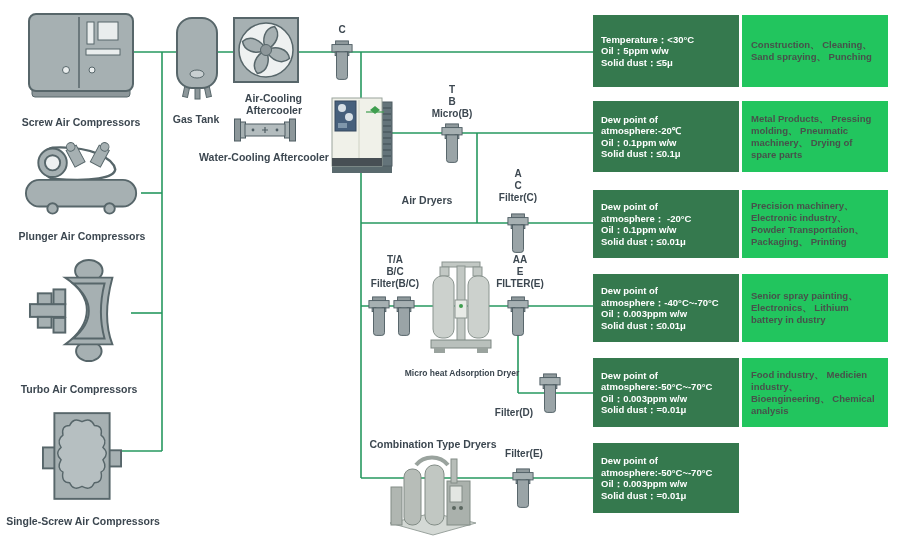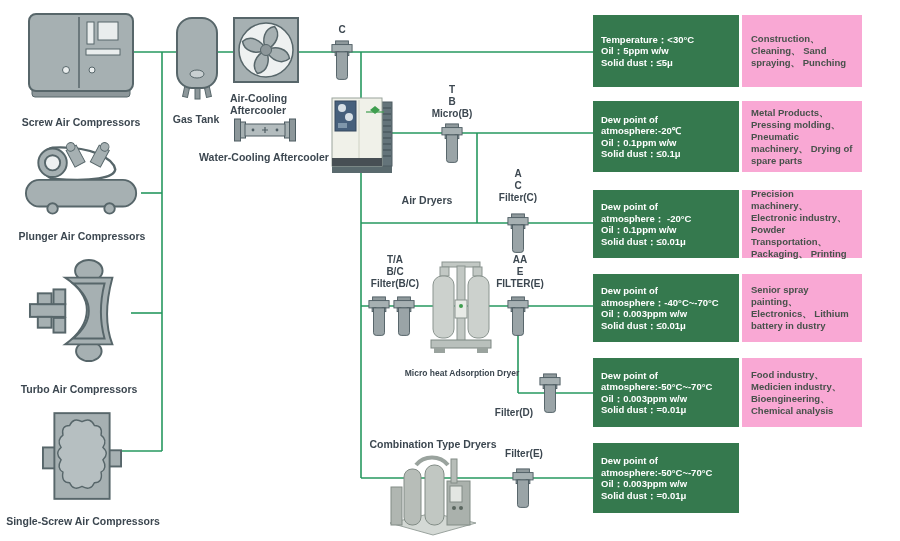--- a/index.html
+++ b/index.html
@@ -2,35 +2,35 @@
 <html><head>
 <meta charset="utf-8">
 <style>
   * { box-sizing: border-box; margin: 0; padding: 0; }
   body { font-family: "Liberation Sans", sans-serif; background:#fff; }
   .canvas { position: relative; width: 900px; height: 541px; background:#fff; overflow: hidden; }
   .wires { position:absolute; left:0; top:0; z-index:1; }
   .node { position:absolute; z-index:2; }
   .mlabel {
     position:absolute; z-index:3; color:#3c4750; font-size:10.5px; font-weight:600;
-    text-align:left; transform:translateX(-50%); white-space:nowrap; line-height:12px;
+    text-align:right; transform:translateX(-50%); white-space:nowrap; line-height:12px;
   }
   .mlabel.wrap { white-space:normal; }
   .mlabel.small { font-size:8.5px; font-weight:600; }
   .fstack {
     position:absolute; z-index:3; color:#3c4750; font-size:10px; font-weight:600;
     text-align:center; transform:translateX(-50%); line-height:12px; white-space:nowrap;
   }
   .spec-row { position:absolute; left:593px; width:295px; z-index:2; display:flex; }
   .spec-dark {
     width:146px; background:#35794e; color:#fff; display:flex; flex-direction:column;
     justify-content:center; padding-left:8px; font-size:9.5px; line-height:11.5px; font-weight:600;
   }
   .spec-light {
-    width:120px; margin-left:3px; background:#f9a8d4; color:#47514b; display:flex;
+    width:146px; margin-left:3px; background:#22c55e; color:#47514b; display:flex;
     align-items:center; padding:0 9px; font-size:9.5px; line-height:12px; font-weight:600;
   }
   .filter-svg { display:block; }
 </style>
 </head>
 <body>
 
 <div class="canvas">
 
   <svg width="0" height="0" style="position:absolute">

